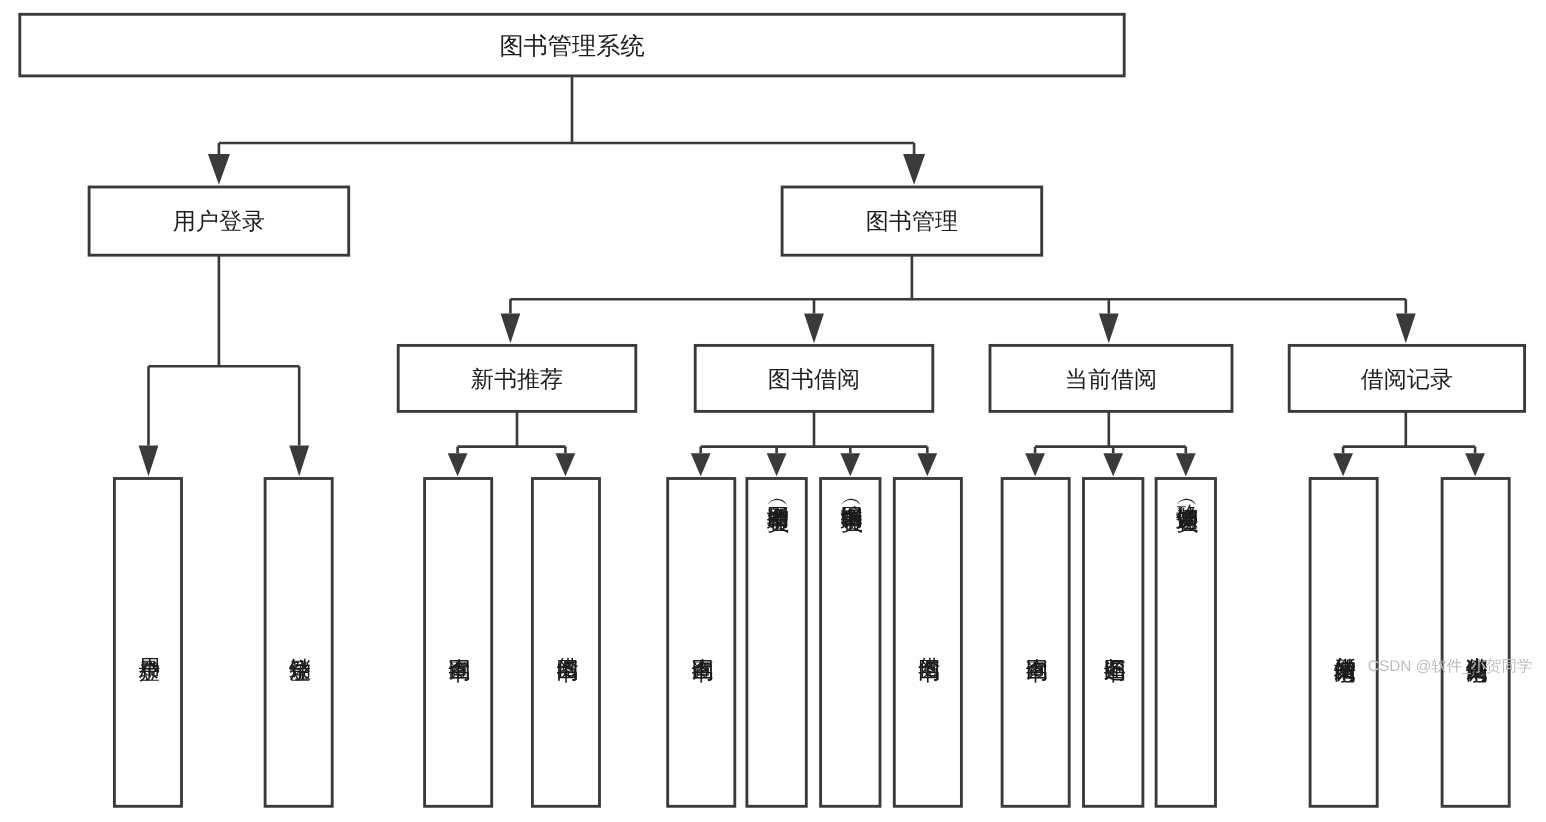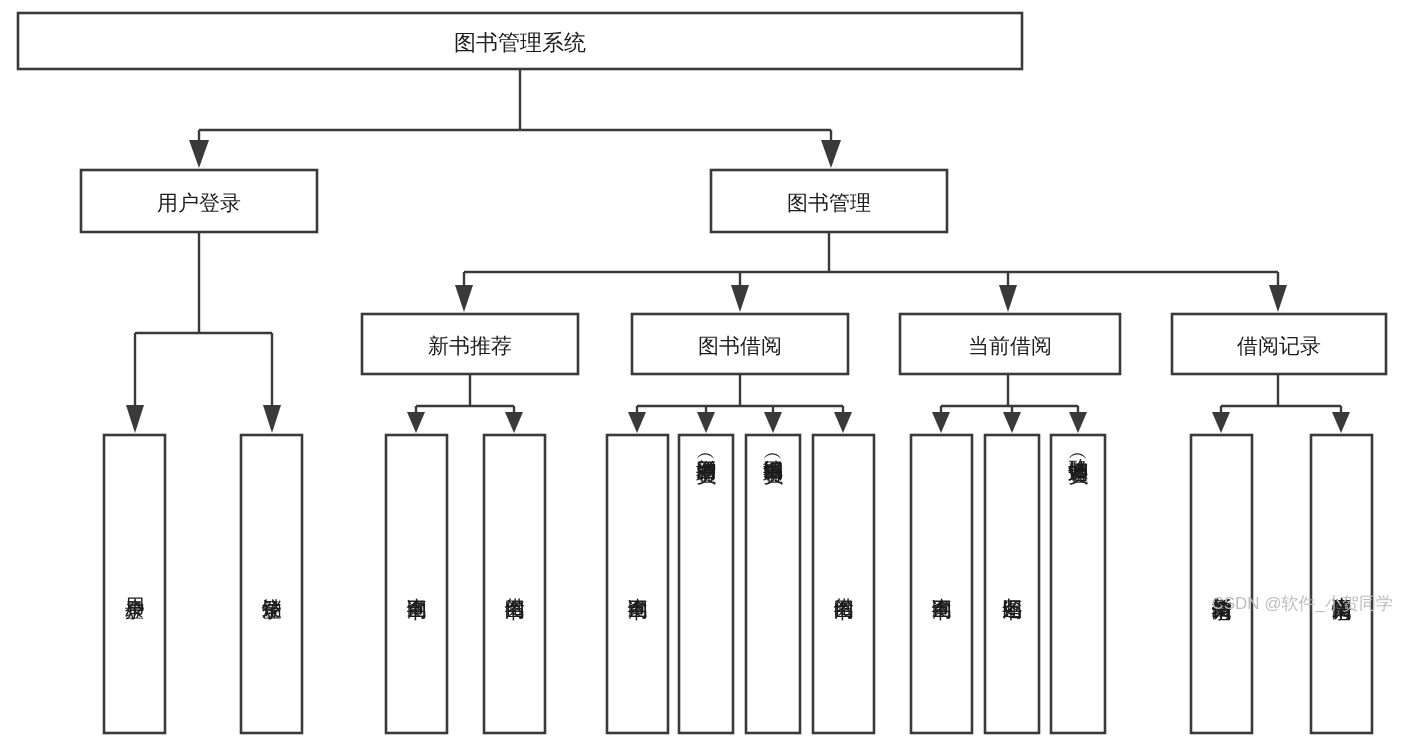--- a/index.html
+++ b/index.html
@@ -71,21 +71,21 @@
     color: #1c1c1c;
     letter-spacing: 1px;
     white-space: nowrap;
     text-align: center;
   }
   .watermark {
     position: absolute;
     right: 12px;
     bottom: 6px;
     font-family: "Liberation Sans", sans-serif;
-    font-size: 17px;
+    font-size: 14px;
     color: #bdbdbd;
     white-space: nowrap;
     pointer-events: none;
   }
 </style>
 </head>
 <body>
 
 <div id="diagram-root">
 

